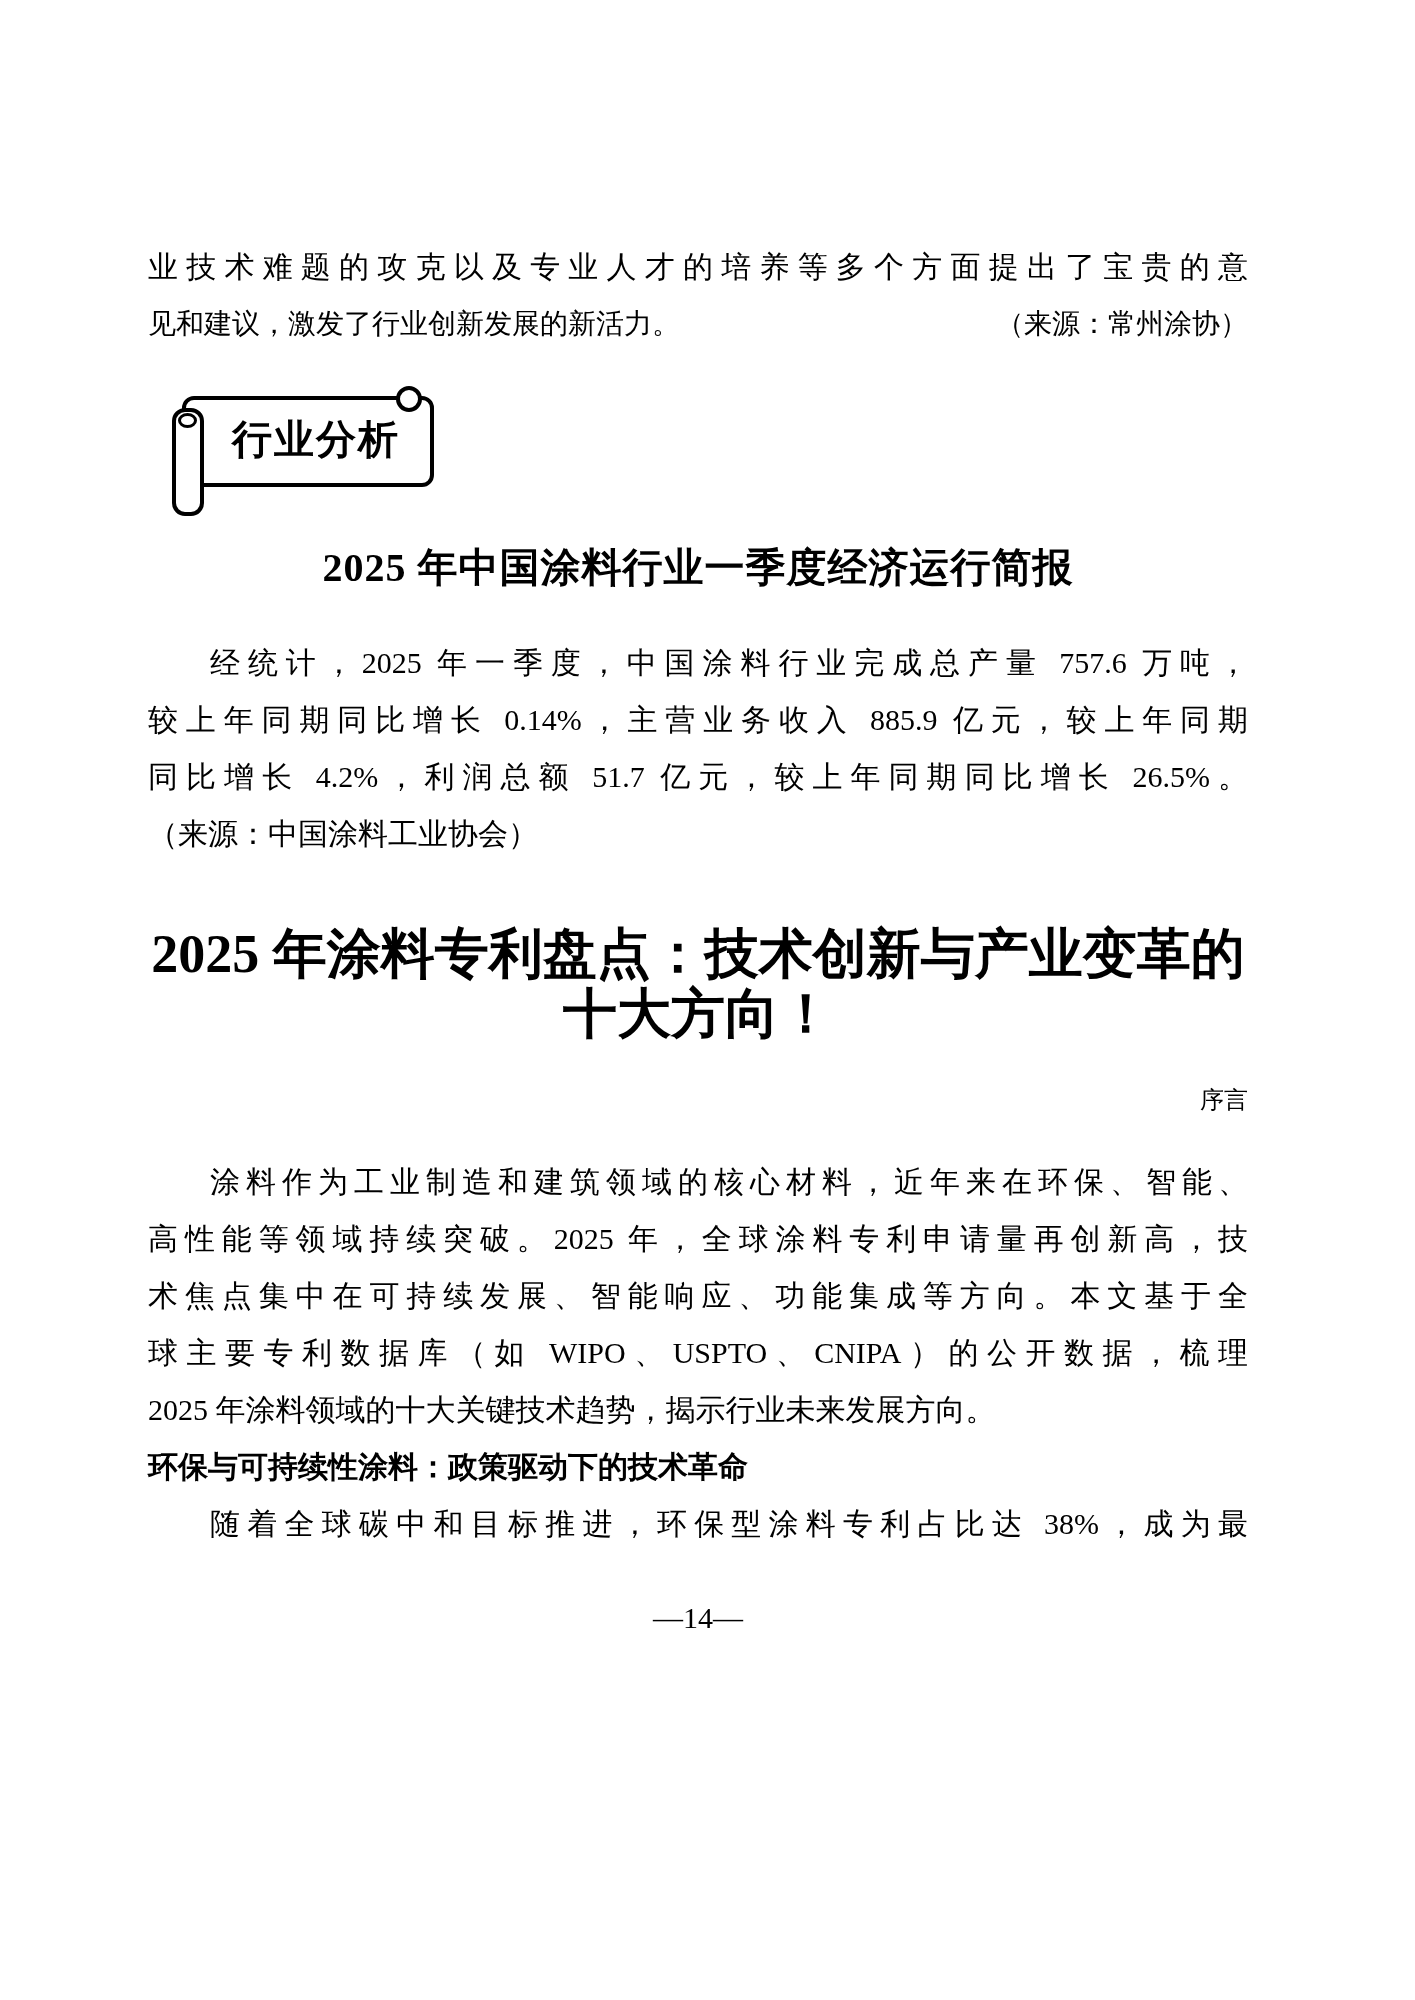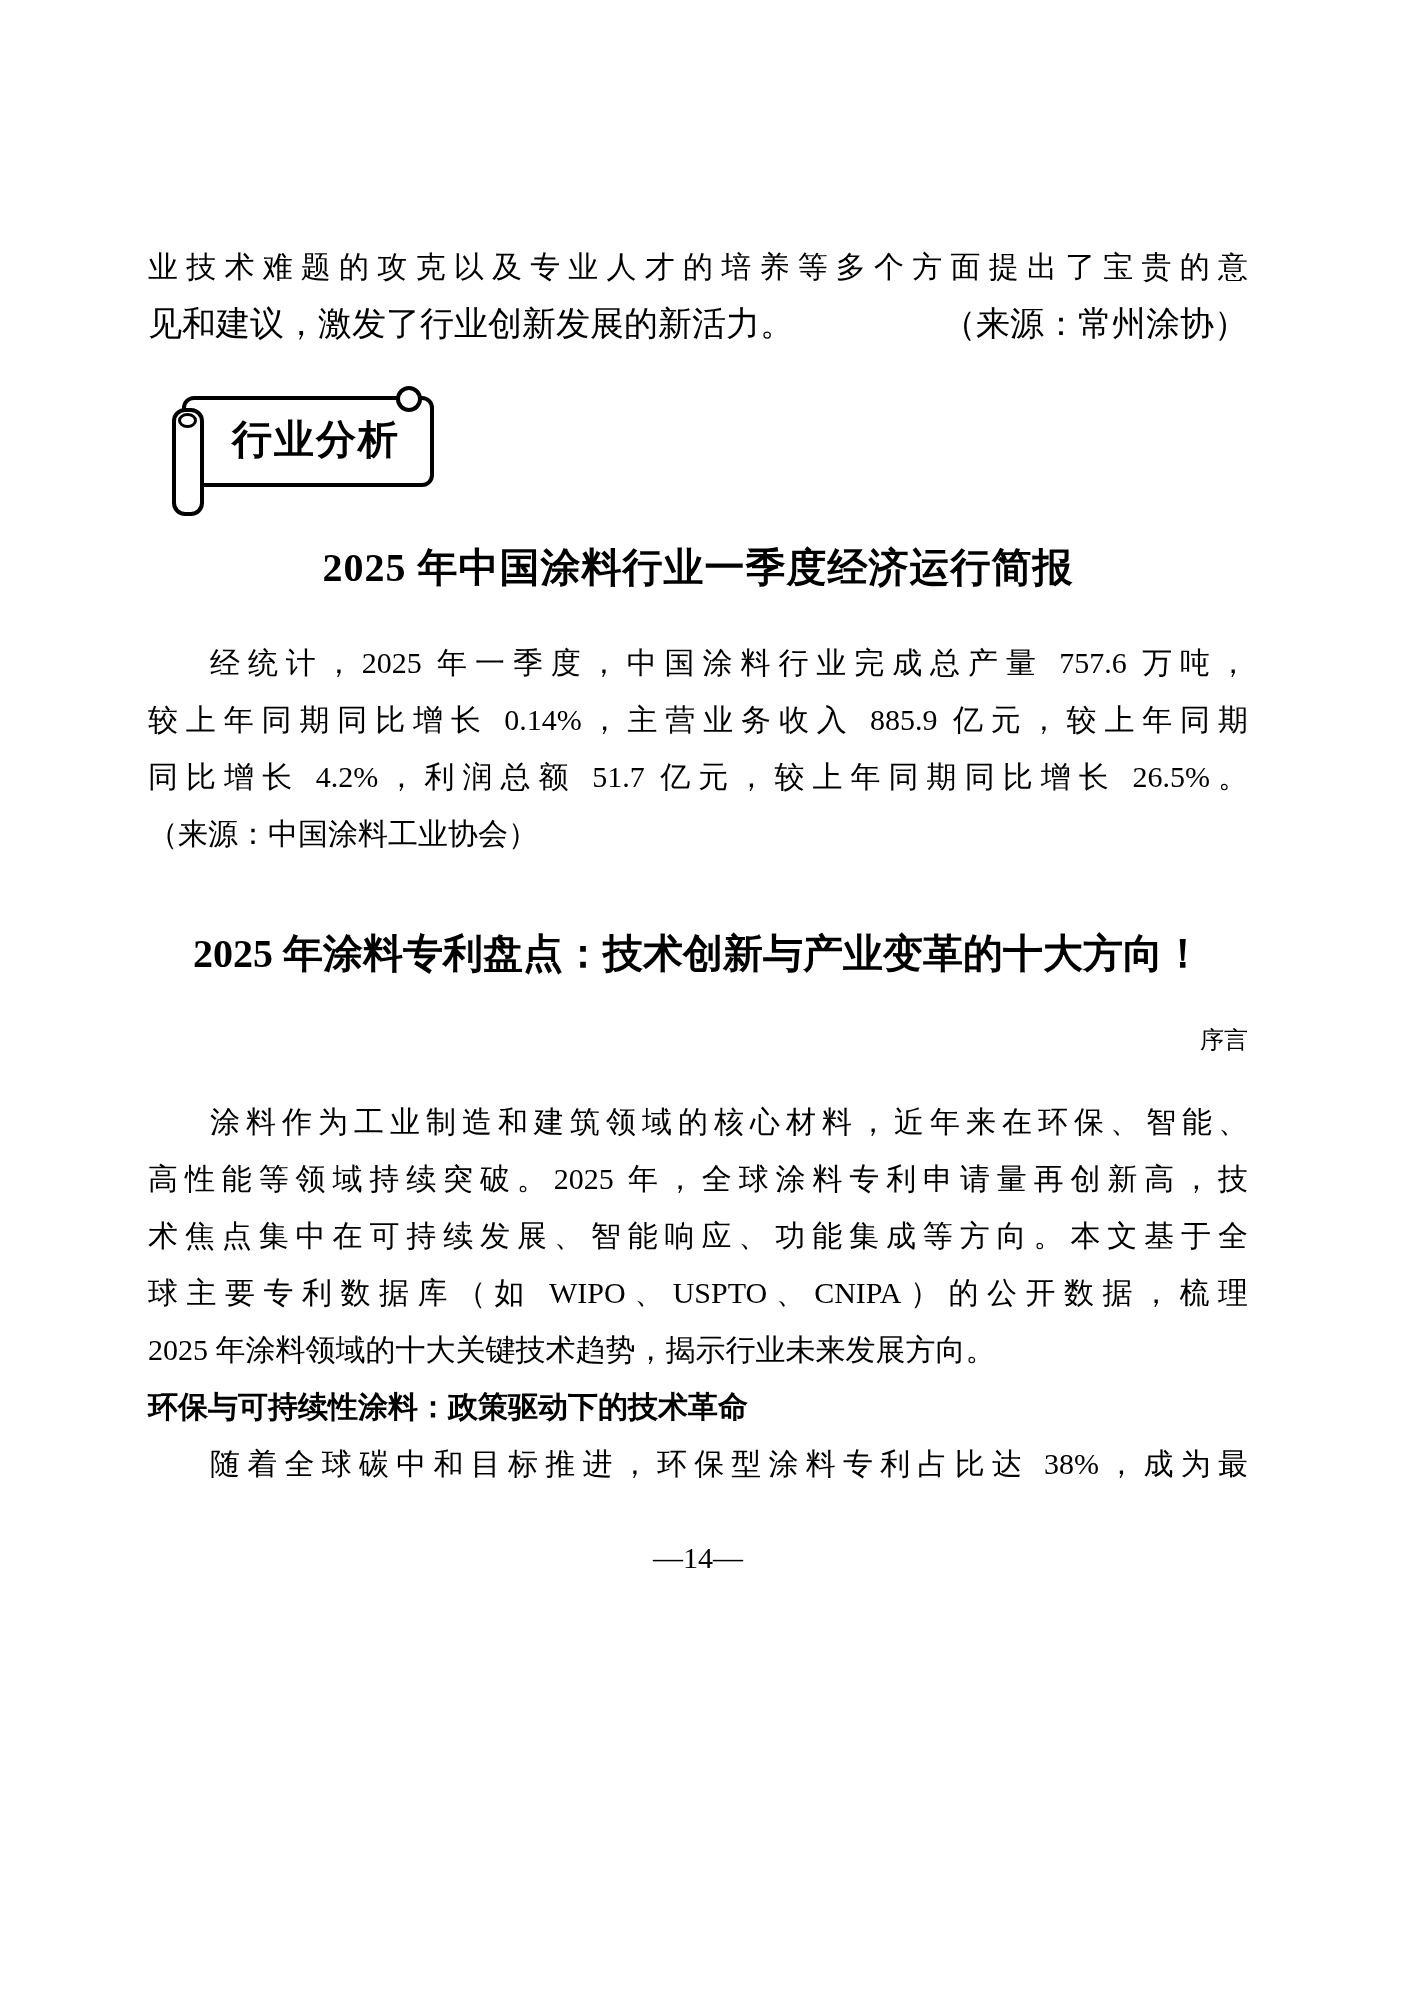--- a/index.html
+++ b/index.html
@@ -31,21 +31,21 @@
     white-space: pre-wrap;
   }
   .line.last {
     text-align-last: left;
   }
   .line.indent { text-indent: 62px; }
   .intro { margin-top: 238px; }
   .intro-line2 {
     display: flex;
     justify-content: space-between;
-    font-size: 34px;
+    font-size: 28px;
     line-height: 57px;
   }
   
   .badge-wrap { margin-top: 44px; height: 116px; }
   .badge {
     position: relative;
     display: inline-block;
     margin-left: 34px;
     border: 4px solid #000;
     border-radius: 12px;
@@ -97,21 +97,21 @@
     letter-spacing: 1px;
   }
   .report-para1 { margin-top: 40px; }
   .source-line {
     font-size: 30px;
     line-height: 57px;
     text-align: left;
   }
   .title2 {
     margin-top: 62px;
-    font-size: 40px;
+    font-size: 54px;
     line-height: 60px;
     font-weight: bold;
     text-align: center;
   }
   .preface-head {
     margin-top: 28px;
     font-size: 24px;
     line-height: 57px;
     text-align: right;
   }

